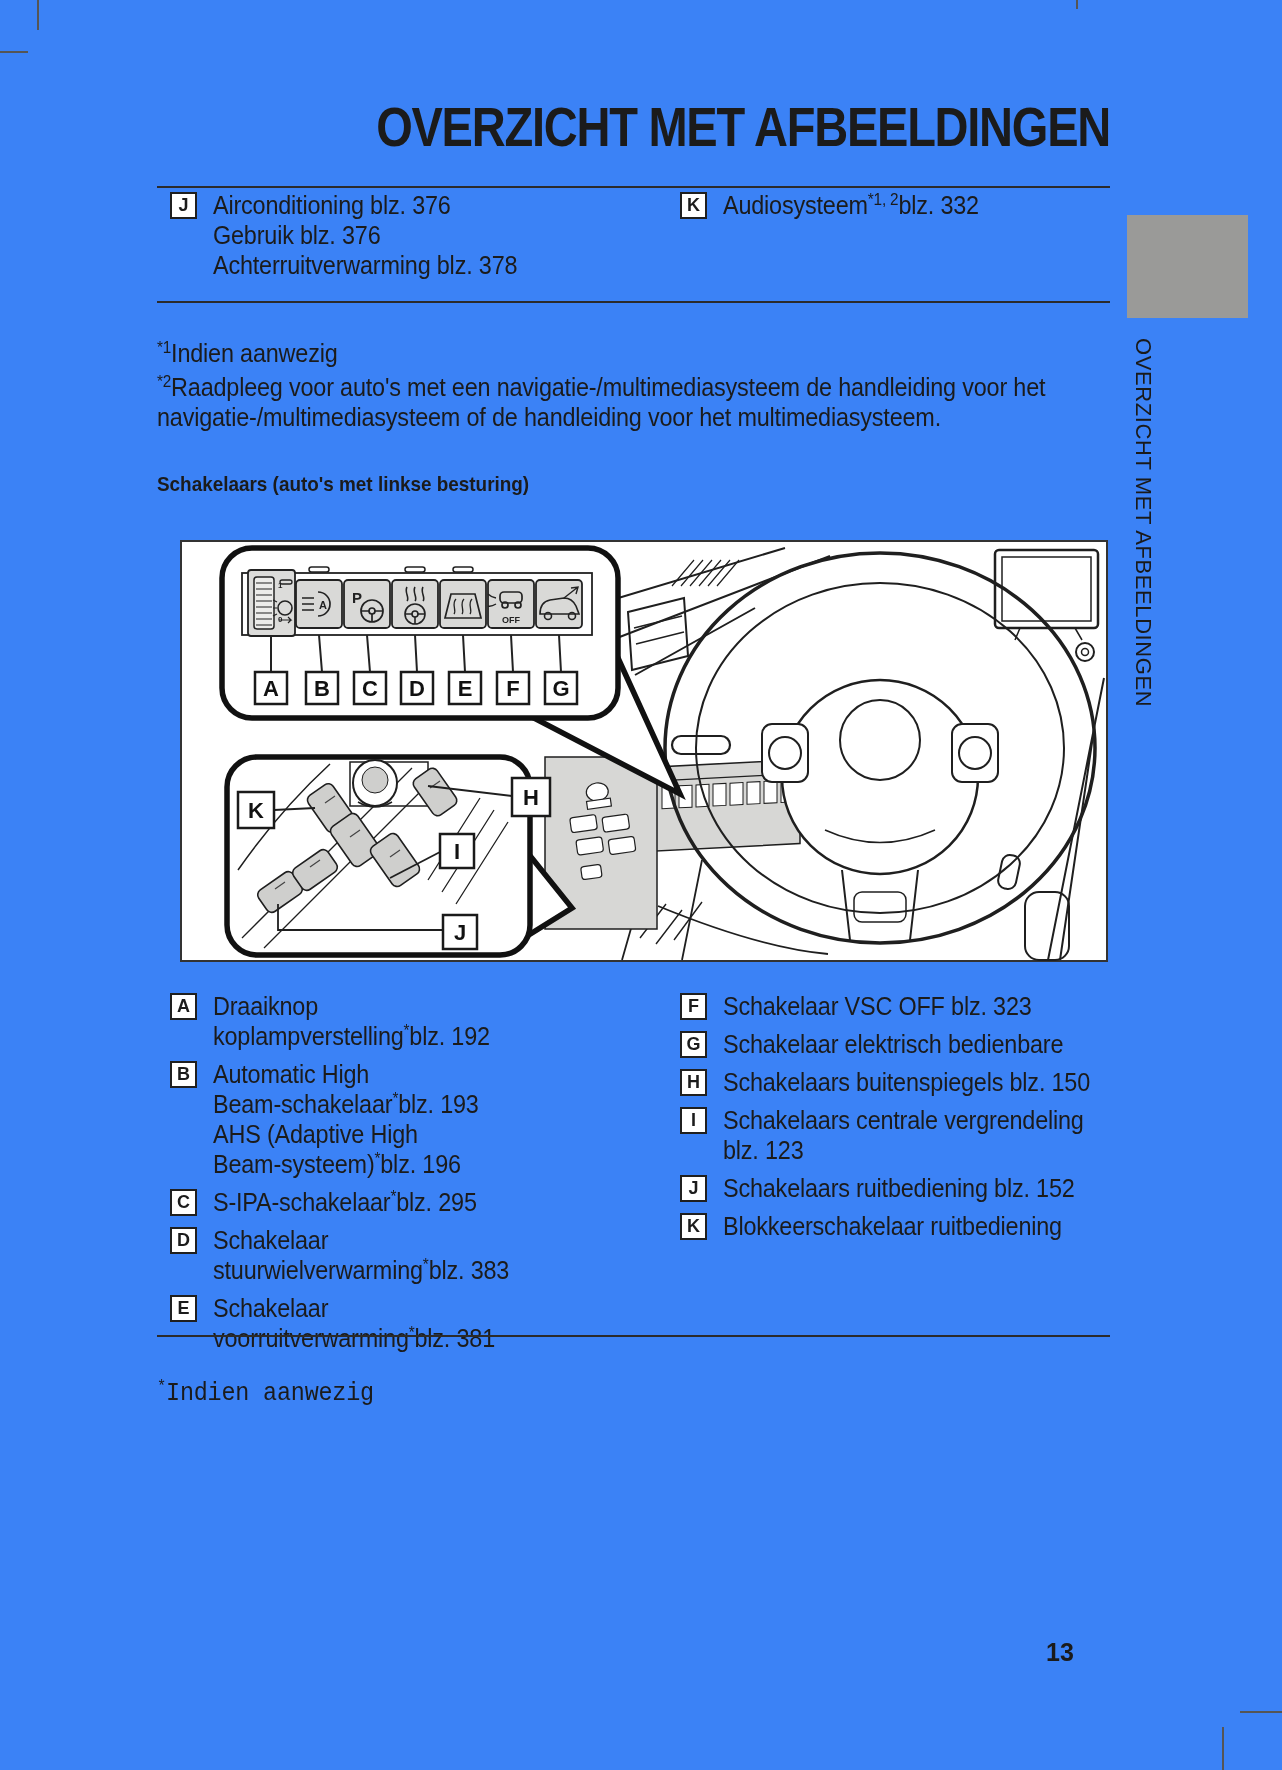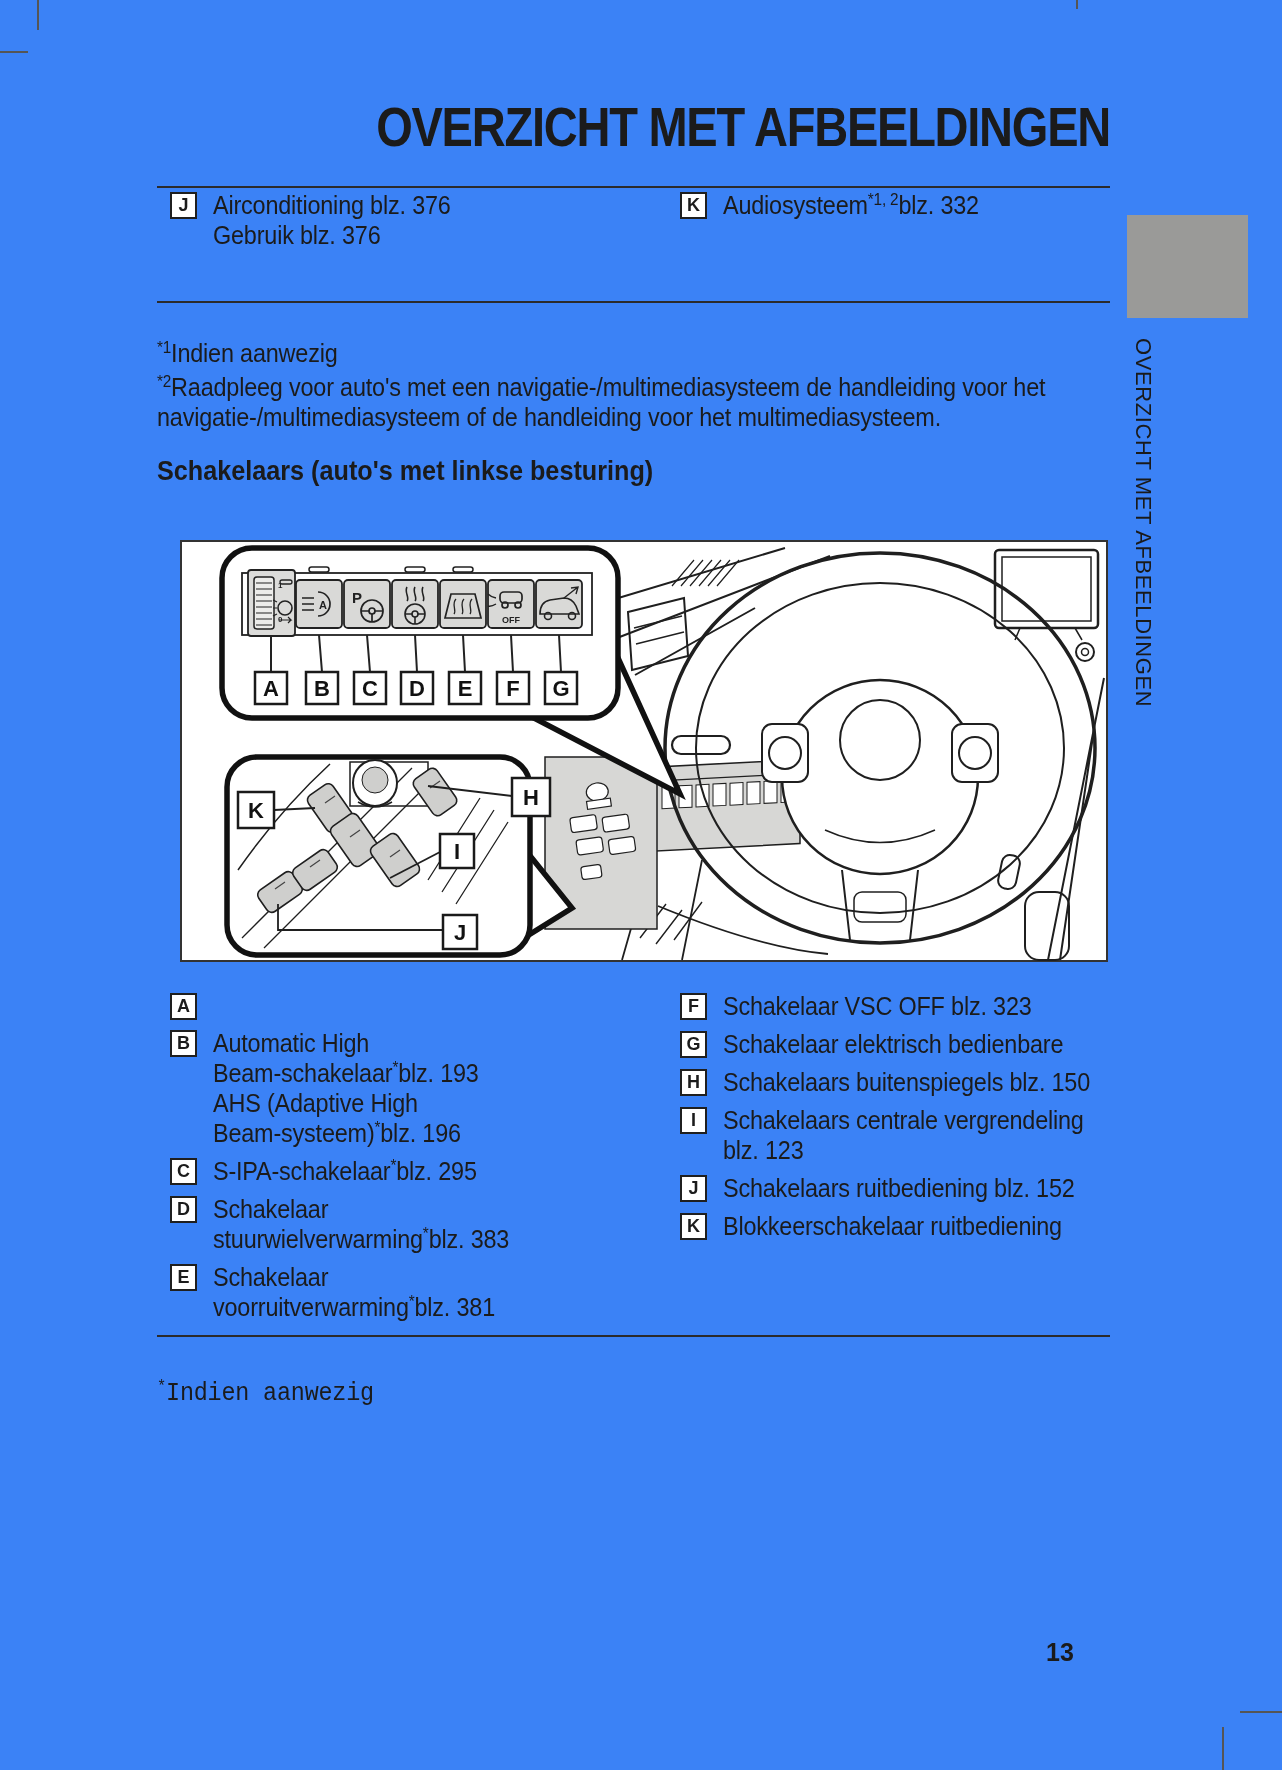--- a/index.html
+++ b/index.html
@@ -8,21 +8,21 @@
   .rule{position:absolute;height:2px;background:#2b2b2b;}
   .mark{position:absolute;background:#555;}
   .line{height:30px;line-height:30px;font-size:26px;letter-spacing:-0.2px;white-space:nowrap;}
   .cond{display:inline-block;transform:scaleX(0.9);transform-origin:0 50%;white-space:nowrap;}
   .entry{display:flex;gap:16px;margin-bottom:8px;}
   .lbox{flex:0 0 auto;width:27px;height:27px;box-sizing:border-box;border:2.5px solid #1f1f1f;
         display:flex;align-items:center;justify-content:center;font-weight:bold;font-size:18px;margin-top:2px;background:#fff;}
   .sup{font-size:17px;position:relative;top:-9px;}
   #title{position:absolute;left:0;top:94px;width:1110px;text-align:right;font-size:56px;font-weight:bold;
          letter-spacing:-1.5px;transform:scaleX(0.84);transform-origin:100% 50%;white-space:nowrap;}
-  #section-heading{position:absolute;left:157px;top:455px;font-size:28px;font-weight:bold;}
+  #section-heading{position:absolute;left:157px;top:472px;font-size:21px;font-weight:bold;}
   .fn{position:absolute;left:157px;}
   #vlabel{position:absolute;left:1130px;top:338px;writing-mode:vertical-rl;font-size:22px;
           letter-spacing:0.6px;white-space:nowrap;color:#1a1a1a;}
   #tab{position:absolute;left:1127px;top:215px;width:121px;height:103px;}
   #pagenum{position:absolute;left:1010px;top:1638px;width:100px;text-align:center;font-size:25px;font-weight:bold;}
   #figure{position:absolute;left:180px;top:540px;width:928px;height:422px;}
   #figure svg{display:block;width:100%;height:100%;}
   #legend-left{position:absolute;left:170px;top:991px;width:500px;}
   #legend-right{position:absolute;left:680px;top:991px;width:440px;}
   #top-legend-col1{position:absolute;left:170px;top:190px;width:500px;}
@@ -46,20 +46,21 @@
 
   <div class="rule" style="left:157px;top:186px;width:953px;"></div>
   <div class="rule" style="left:157px;top:301px;width:953px;"></div>
 
   <div id="top-legend-col1">
       <div class="entry">
         <span class="lbox">J</span>
         <div>
           <div class="line"><span class="cond">Airconditioning blz. 376</span></div>
           <div class="line"><span class="cond">Gebruik blz. 376</span></div>
+          <div class="line"><span class="cond">Achterruitverwarming blz. 378</span></div>
         </div>
       </div>
     </div>
   <div id="top-legend-col2">
       <div class="entry">
         <span class="lbox">K</span>
         <div>
           <div class="line"><span class="cond">Audiosysteem<span class="sup">*1, 2</span>blz. 332</span></div>
         </div>
       </div>
@@ -303,20 +304,24 @@
         <g>
           <rect x="58" y="252" width="36" height="36" fill="#fff" stroke="#1a1a1a" stroke-width="2.5"></rect>
           <text x="76" y="278" text-anchor="middle" font-size="22" font-weight="bold" fill="#111">K</text>
         </g>
       </svg>
   </div>
 
   <div id="legend-left">
       <div class="entry">
         <span class="lbox">A</span>
+        <div>
+          <div class="line"><span class="cond">Draaiknop</span></div>
+          <div class="line"><span class="cond">koplampverstelling<span class="sup">*</span>blz. 192</span></div>
+        </div>
       </div>
       <div class="entry">
         <span class="lbox">B</span>
         <div>
           <div class="line"><span class="cond">Automatic High</span></div>
           <div class="line"><span class="cond">Beam-schakelaar<span class="sup">*</span>blz. 193</span></div>
           <div class="line"><span class="cond">AHS (Adaptive High</span></div>
           <div class="line"><span class="cond">Beam-systeem)<span class="sup">*</span>blz. 196</span></div>
         </div>
       </div>

